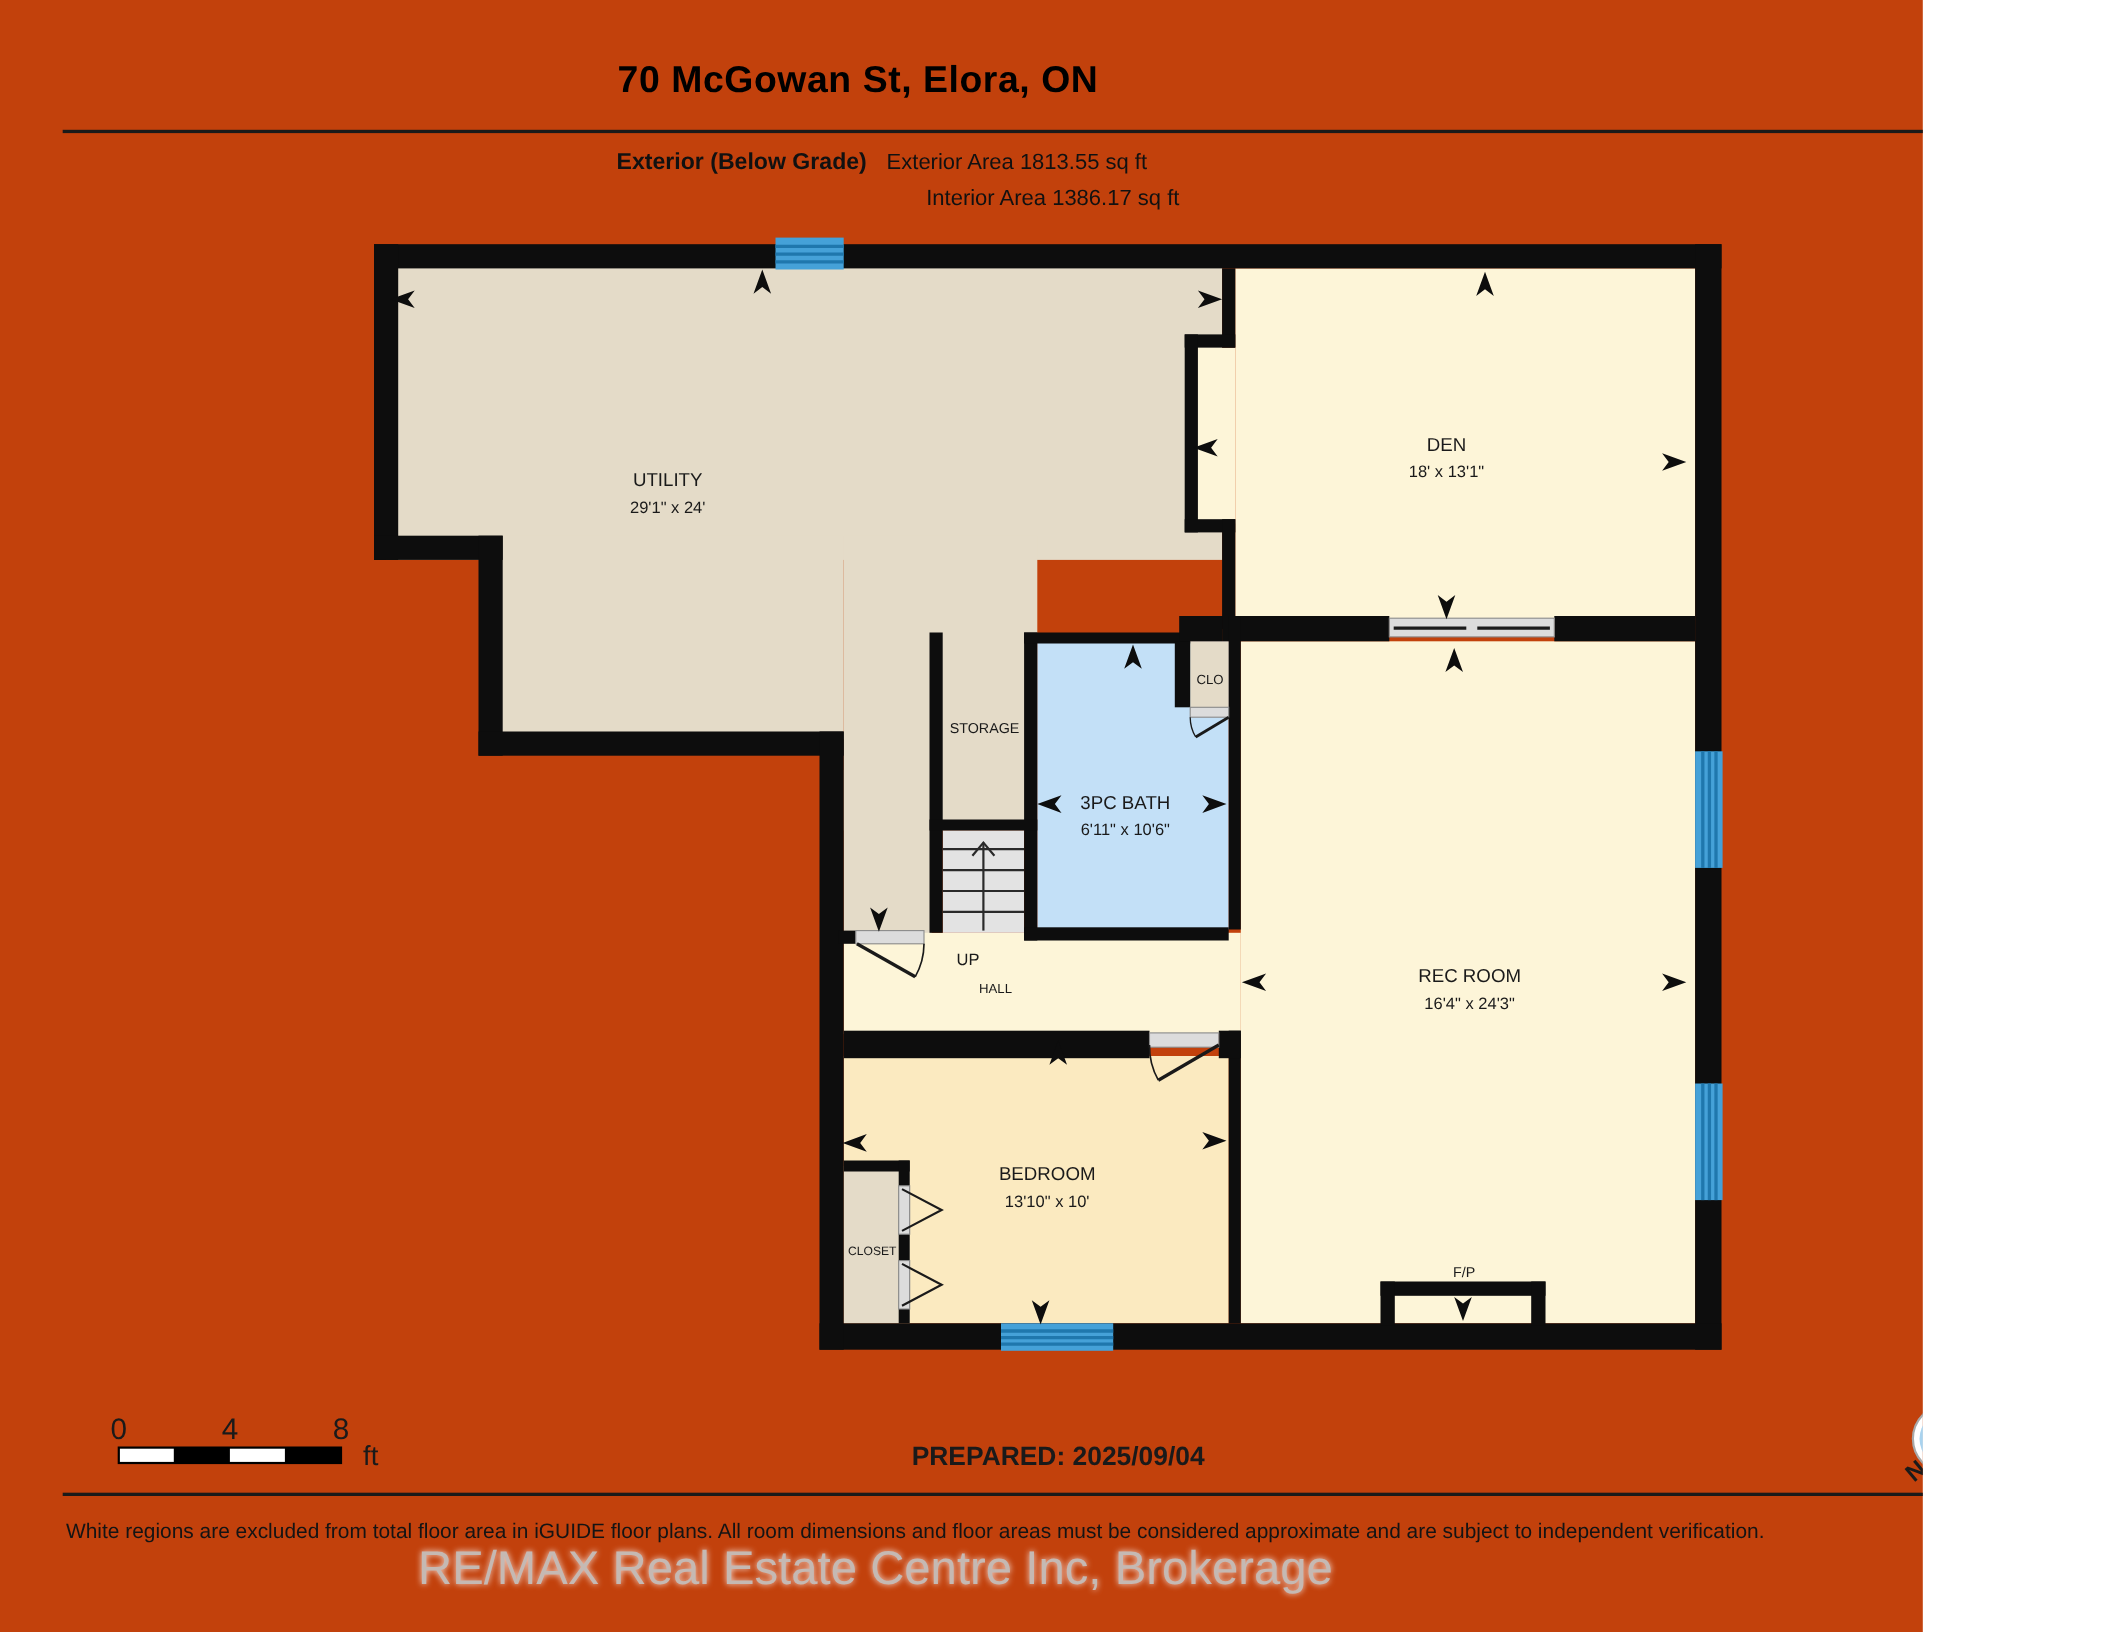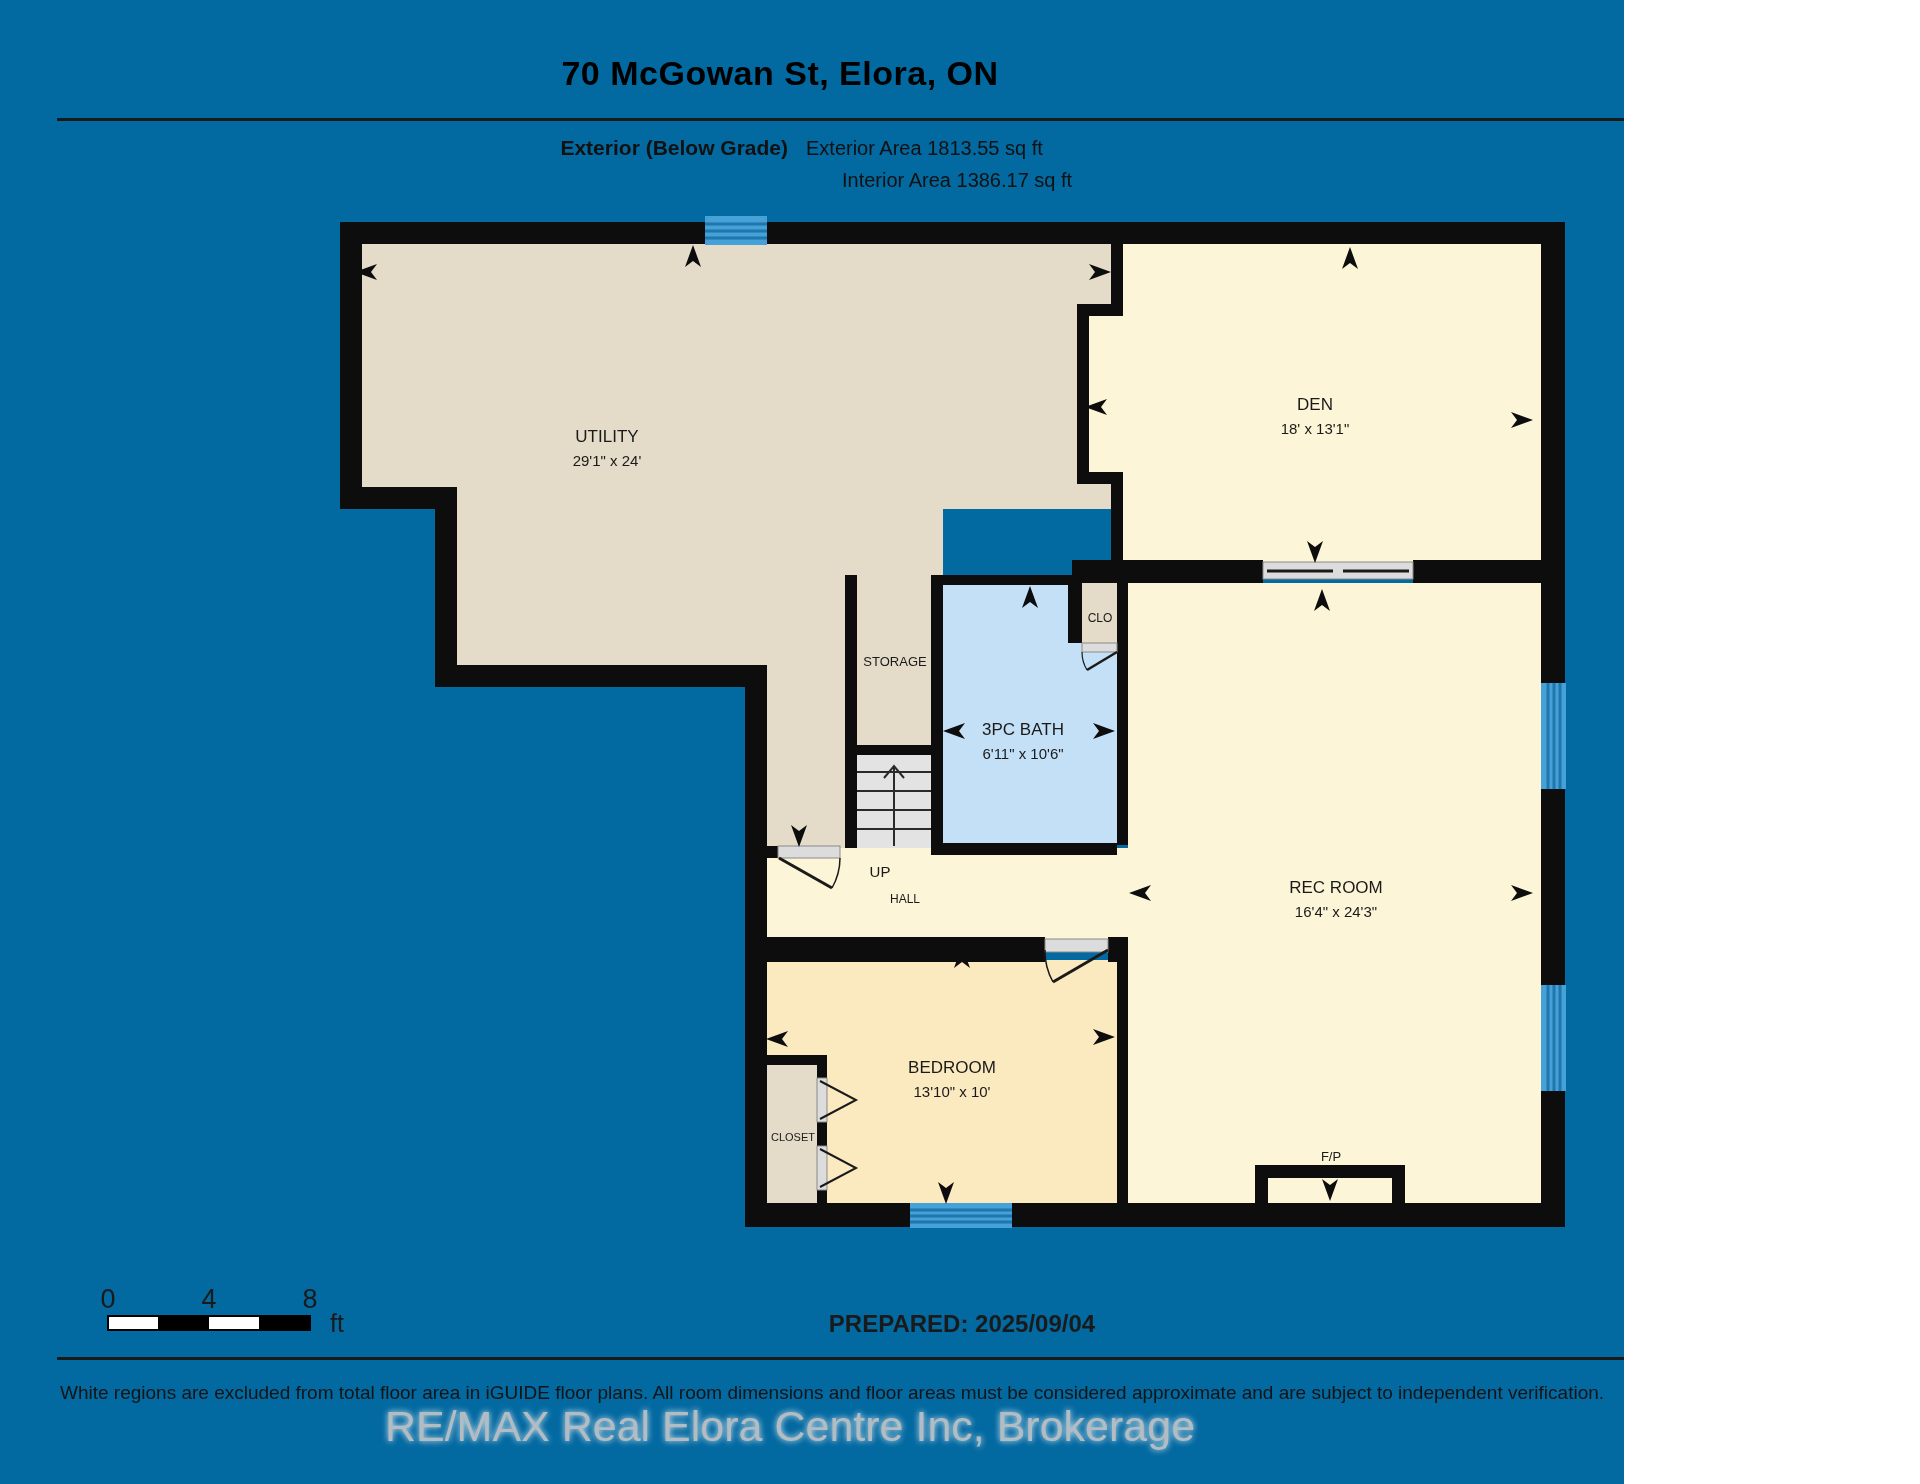--- a/index.html
+++ b/index.html
@@ -1,16 +1,16 @@
 <!DOCTYPE html>
 <html><head>
 <meta charset="utf-8">
 <style>
   html,body{margin:0;padding:0;background:#ffffff;}
-  #page{position:relative;width:1624px;height:1484px;background:#0369a1;overflow:hidden;
+  #page{position:relative;width:1748px;height:1484px;background:#c2410c;overflow:hidden;
         font-family:"Liberation Sans", sans-serif;color:#111;}
   .abs{position:absolute;}
   #title{top:54px;left:330px;width:900px;text-align:center;font-size:34px;font-weight:bold;
          letter-spacing:.5px;color:#000;}
   .rule{left:57px;width:1806px;height:3px;background:#1a1a1a;}
   #rule-top{top:118px;}
   #rule-bottom{top:1357px;}
   #floor-label{top:136px;left:558px;width:230px;text-align:right;font-size:21px;font-weight:bold;}
   #ext-area{top:137px;left:806px;font-size:20px;}
   #int-area{top:169px;left:806px;font-size:20px;margin-left:36px;}
@@ -211,15 +211,15 @@
       <g transform="translate(1770,1308) rotate(-45)">
         <polygon points="0,-26 8,7 -8,7" fill="#ffffff" stroke="#9a9a9a" stroke-width="1"></polygon>
         <polygon points="0,26 8,-1 -8,-1" fill="#dd1111"></polygon>
       </g>
       <text x="1740" y="1348" transform="rotate(-40 1740 1348)" style="font-size:22px;font-weight:bold">N</text>
     </g>
   </svg>
 
   <div class="abs rule" id="rule-bottom"></div>
   <div class="abs" id="disclaimer">White regions are excluded from total floor area in iGUIDE floor plans. All room dimensions and floor areas must be considered approximate and are subject to independent verification.</div>
-  <div class="abs" id="watermark">RE/MAX Real Elora Centre Inc, Brokerage</div>
+  <div class="abs" id="watermark">RE/MAX Real Estate Centre Inc, Brokerage</div>
 
 </div>
 
 </body></html>

